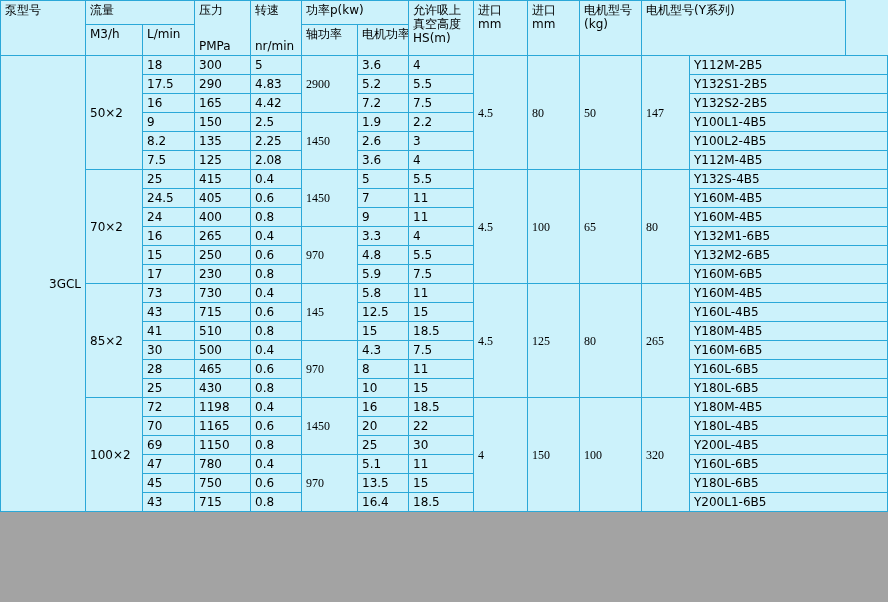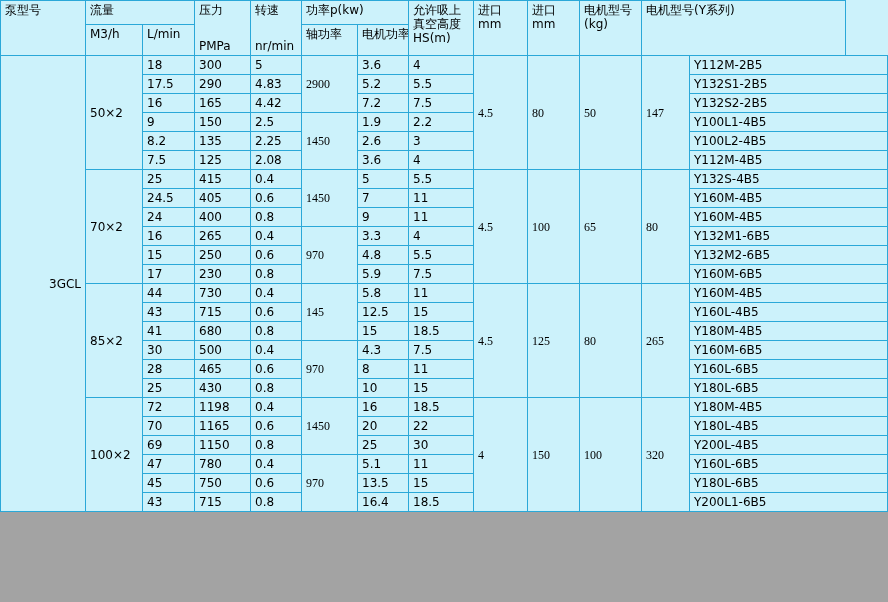--- a/index.html
+++ b/index.html
@@ -211,21 +211,21 @@
         <td class="cellpad">17</td>
           <td class="cellpad">230</td>
         <td class="cellpad">0.8</td>
         <td class="cellpad">5.9</td>
         <td class="cellpad">7.5</td>
         <td class="cellpad" colspan="2">Y160M-6B5</td>
       </tr>
 
       <tr>
         <td class="grpcell" rowspan="6">85×2</td>
-        <td class="cellpad">44</td>
+        <td class="cellpad">73</td>
           <td class="cellpad">730</td>
         <td class="cellpad">0.4</td>
         <td class="cellpad lv" rowspan="3">145</td>
         <td class="cellpad">5.8</td>
         <td class="cellpad">11</td>
         <td class="cellpad lv" rowspan="6">4.5</td>
         <td class="cellpad lv" rowspan="6">125</td>
         <td class="cellpad lv" rowspan="6">80</td>
         <td class="cellpad lv" rowspan="6">265</td>
         <td class="cellpad" colspan="2">Y160M-4B5</td>
@@ -233,21 +233,21 @@
       <tr>
         <td class="cellpad">43</td>
           <td class="cellpad">715</td>
         <td class="cellpad">0.6</td>
         <td class="cellpad">12.5</td>
         <td class="cellpad">15</td>
         <td class="cellpad" colspan="2">Y160L-4B5</td>
       </tr>
       <tr>
         <td class="cellpad">41</td>
-          <td class="cellpad">680</td>
+          <td class="cellpad">510</td>
         <td class="cellpad">0.8</td>
         <td class="cellpad">15</td>
         <td class="cellpad">18.5</td>
         <td class="cellpad" colspan="2">Y180M-4B5</td>
       </tr>
       <tr>
         <td class="cellpad">30</td>
           <td class="cellpad">500</td>
         <td class="cellpad">0.4</td>
         <td class="cellpad lv" rowspan="3">970</td>

